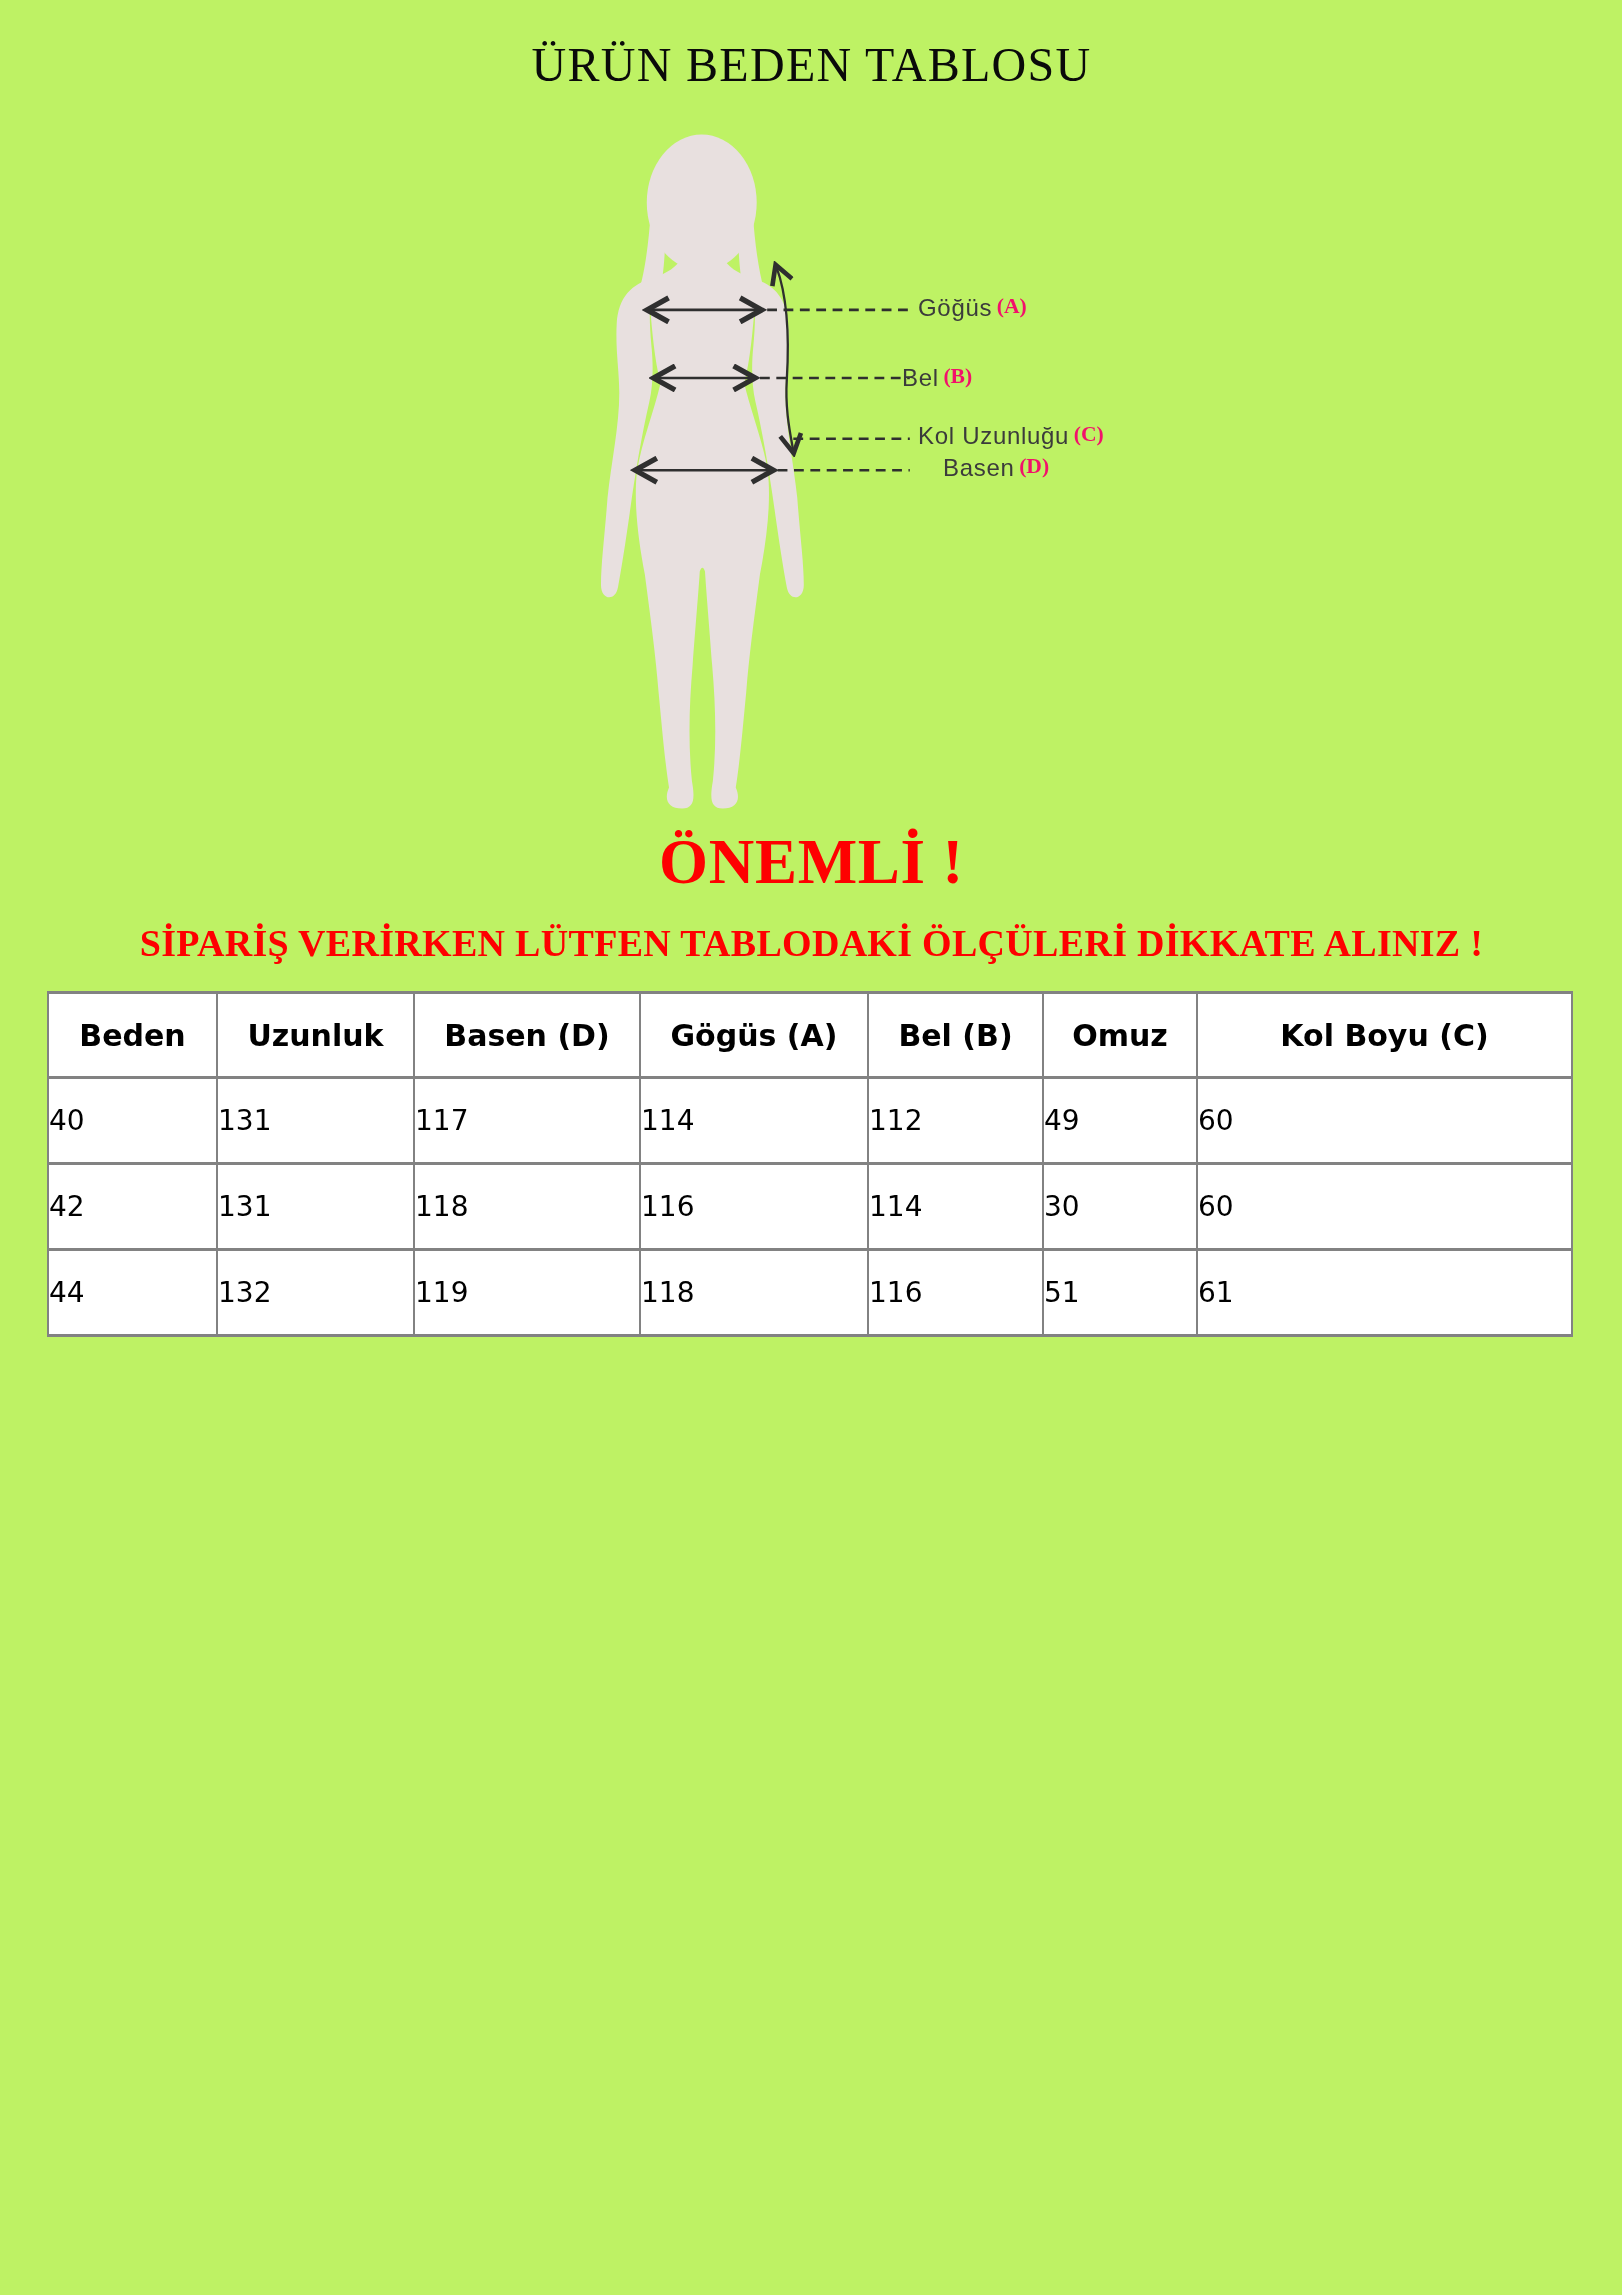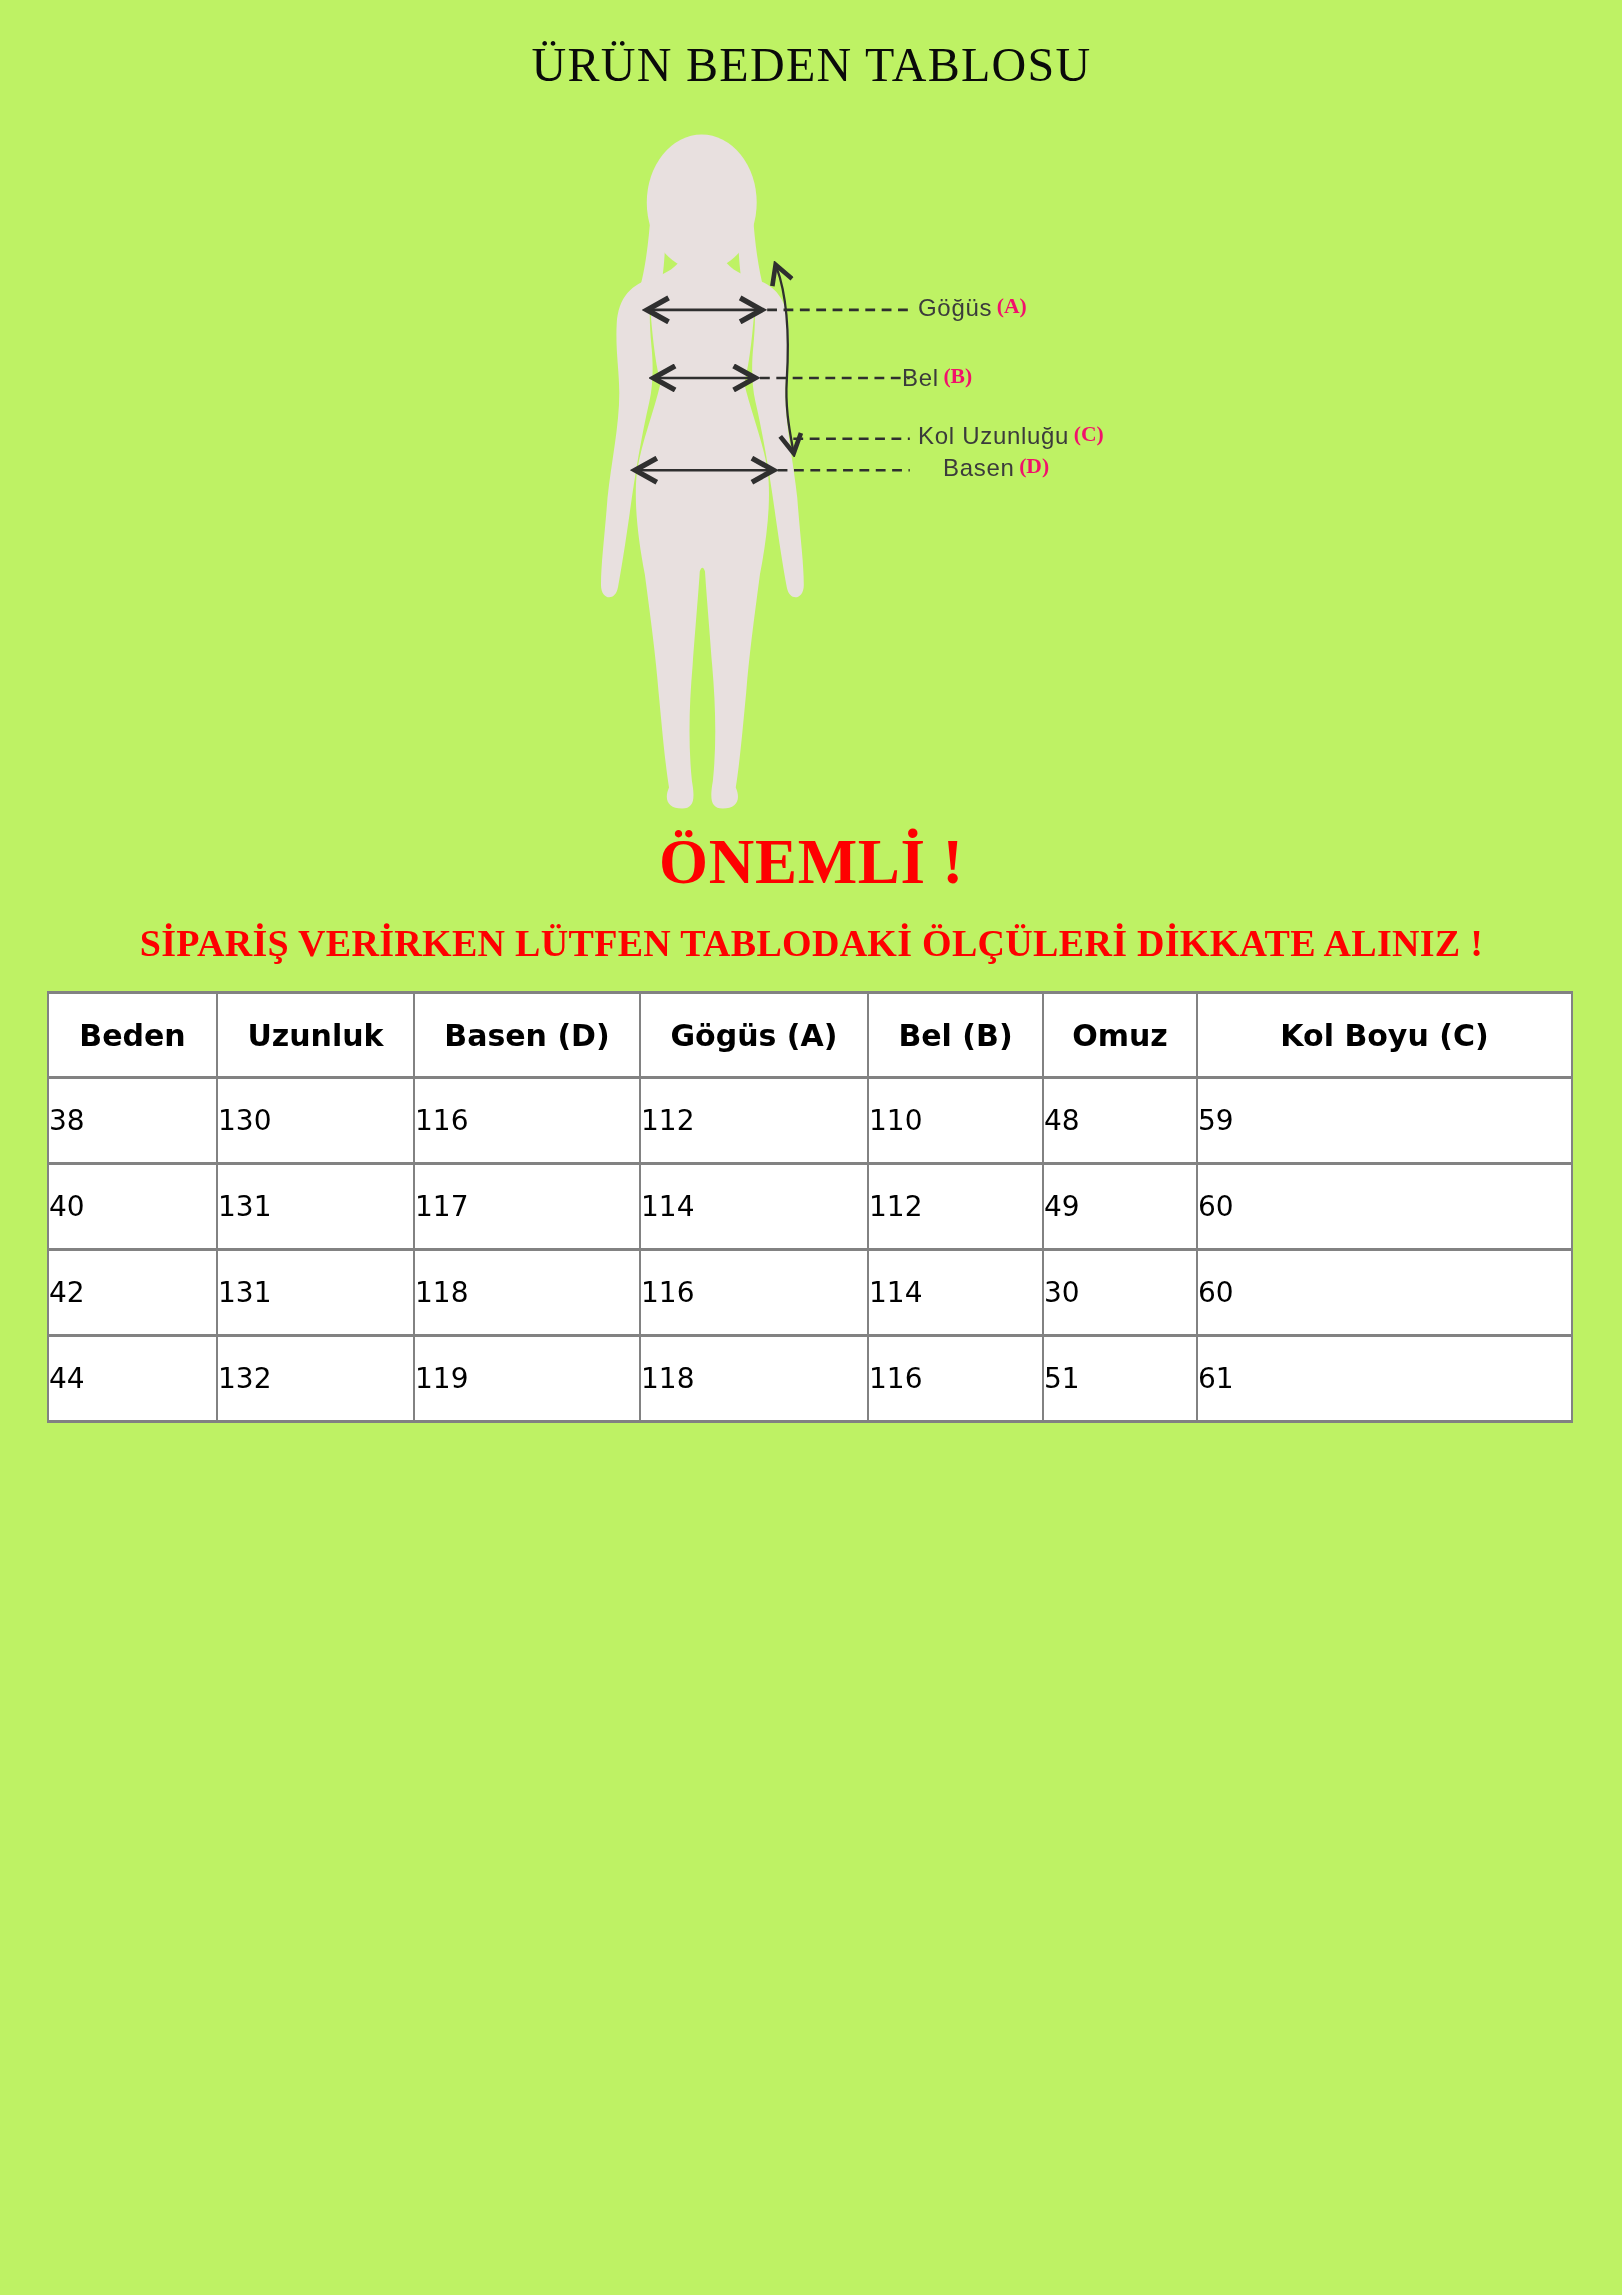--- a/index.html
+++ b/index.html
@@ -127,29 +127,20 @@
         <th>Uzunluk</th>
         <th>Basen (D)</th>
         <th>Gögüs (A)</th>
         <th>Bel (B)</th>
         <th>Omuz</th>
         <th>Kol Boyu (C)</th>
       </tr>
     </thead>
     <tbody>
       <tr>
-        <td>38</td>
-        <td>130</td>
-        <td>116</td>
-        <td>112</td>
-        <td>110</td>
-        <td>48</td>
-        <td>59</td>
-      </tr>
-      <tr>
         <td>40</td>
         <td>131</td>
         <td>117</td>
         <td>114</td>
         <td>112</td>
         <td>49</td>
         <td>60</td>
       </tr>
       <tr>
         <td>42</td>

